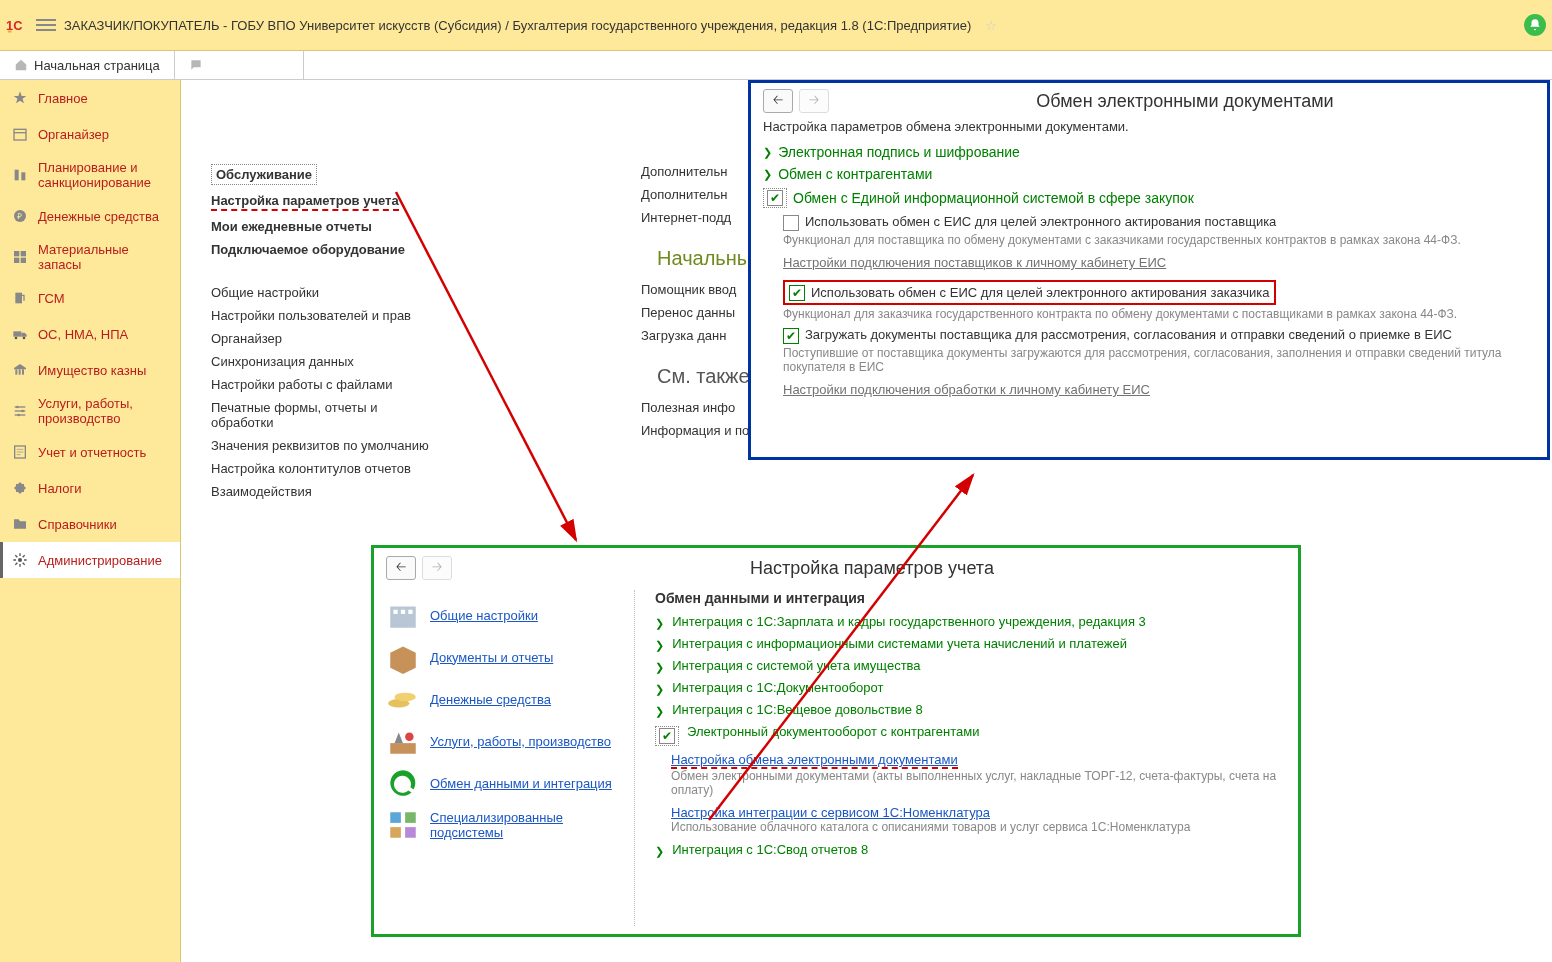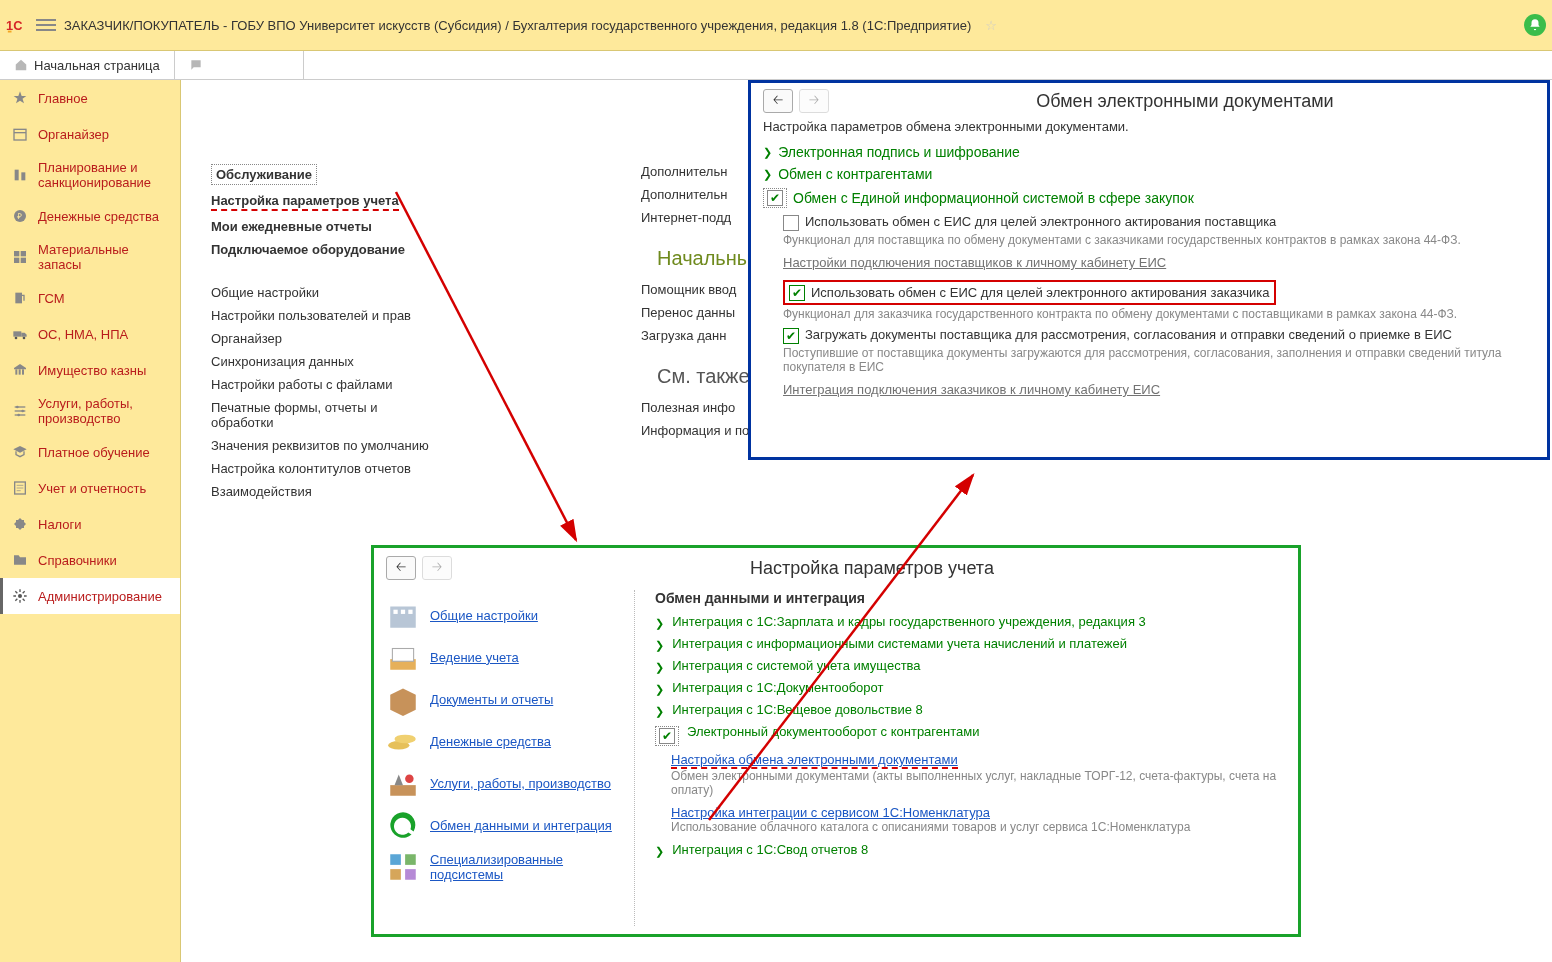--- a/index.html
+++ b/index.html
@@ -202,29 +202,20 @@
             <circle cx="8" cy="6" r="2" fill="#888"></circle>
             <circle cx="16" cy="12" r="2" fill="#888"></circle>
             <circle cx="10" cy="18" r="2" fill="#888"></circle>
           </svg>
         </span>
         <span>Услуги, работы, производство</span>
       </div>
     <div class="side-item">
         <span class="side-icon">
           <svg viewBox="0 0 24 24">
-            <path d="M2 8l10-5 10 5-10 5z" fill="#888"></path>
-            <path d="M6 11v5l6 3 6-3v-5" fill="none" stroke="#888" stroke-width="2"></path>
-          </svg>
-        </span>
-        <span>Платное обучение</span>
-      </div>
-    <div class="side-item">
-        <span class="side-icon">
-          <svg viewBox="0 0 24 24">
             <rect x="4" y="3" width="16" height="18" fill="none" stroke="#888" stroke-width="2"></rect>
             <line x1="7" y1="8" x2="17" y2="8" stroke="#888"></line>
             <line x1="7" y1="12" x2="17" y2="12" stroke="#888"></line>
             <line x1="7" y1="16" x2="13" y2="16" stroke="#888"></line>
           </svg>
         </span>
         <span>Учет и отчетность</span>
       </div>
     <div class="side-item">
         <span class="side-icon">
@@ -328,50 +319,41 @@
       </div>
       <div class="row-hint">Функционал для заказчика государственного контракта по обмену документами с поставщиками в рамках закона 44-ФЗ.</div>
 
       <div class="chk-row">
         <span class="chk green">
             <span class="tick">✔</span>
           </span>
         <span class="row-label">Загружать документы поставщика для рассмотрения, согласования и отправки сведений о приемке в ЕИС</span>
       </div>
       <div class="row-hint">Поступившие от поставщика документы загружаются для рассмотрения, согласования, заполнения и отправки сведений титула покупателя в ЕИС</div>
-      <span class="link-blue">Интеграция подключения заказчиков к личному кабинету ЕИС</span>
+      <span class="link-blue">Настройки подключения обработки к личному кабинету ЕИС</span>
     </div>
 
     <div class="green-panel">
       <div class="gp-header">
         <div class="nav-btn">🡠</div>
         <div class="nav-btn" style="opacity:.4">🡢</div>
         <div class="gp-panel-title">Настройка параметров учета</div>
       </div>
       <div class="gp-body">
         <div class="gp-left">
           <div class="cat">
               <span class="cat-icon">
                 <svg viewBox="0 0 32 32">
                   <rect x="4" y="8" width="24" height="20" fill="#b8c6d6"></rect>
                   <rect x="7" y="11" width="4" height="4" fill="#fff"></rect>
                   <rect x="14" y="11" width="4" height="4" fill="#fff"></rect>
                   <rect x="21" y="11" width="4" height="4" fill="#fff"></rect>
                 </svg>
               </span>
               <span class="cat-label">Общие настройки</span>
-            </div>
-          <div class="cat">
-              <span class="cat-icon">
-                <svg viewBox="0 0 32 32">
-                  <rect x="4" y="18" width="24" height="10" fill="#e6b05a"></rect>
-                  <rect x="6" y="8" width="20" height="12" fill="#fff" stroke="#aaa"></rect>
-                </svg>
-              </span>
-              <span class="cat-label">Ведение учета</span>
             </div>
           <div class="cat">
               <span class="cat-icon">
                 <svg viewBox="0 0 32 32">
                   <path d="M4 12l12-6 12 6v14l-12 6-12-6z" fill="#c7925a"></path>
                 </svg>
               </span>
               <span class="cat-label">Документы и отчеты</span>
             </div>
           <div class="cat">

